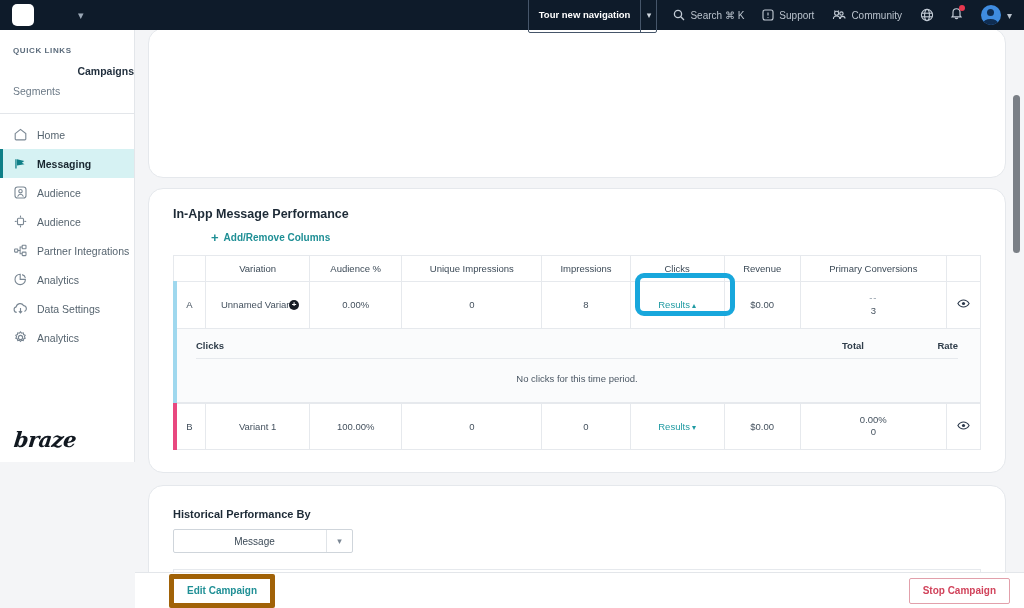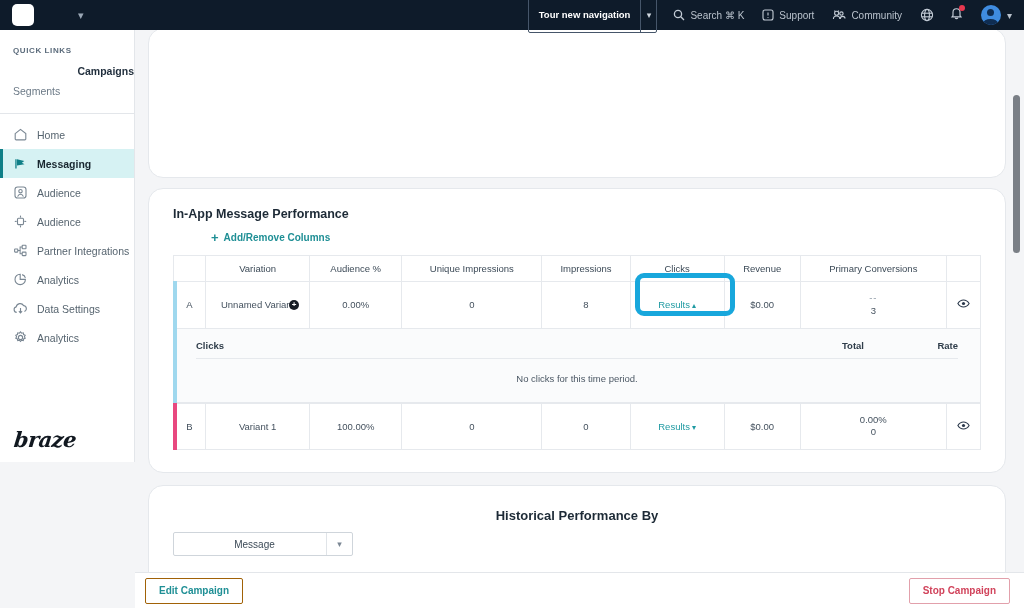--- a/index.html
+++ b/index.html
@@ -205,21 +205,21 @@
   .sub-head .h-clicks { flex: 1 1 auto; text-align: left; }
   .sub-head .h-total { width: 90px; text-align: center; }
   .sub-head .h-rate { width: 60px; text-align: right; }
   .sub-empty {
     text-align: center; font-size: 9.5px; color: #4b5764;
     padding: 14px 0 4px 0;
   }
 
   
   .hist-title {
-    font-size: 13px; font-weight: bold; color: #1d2a36; margin-bottom: 9px; text-align: center;
+    font-size: 11px; font-weight: bold; color: #1d2a36; margin-bottom: 9px;
   }
   .select-box {
     width: 180px; height: 24px; border: 1px solid #cfd5db; border-radius: 2px;
     background: #ffffff; display: flex; align-items: center;
     font-size: 10px; color: #3c4a57; cursor: pointer;
   }
   .select-box .sel-val { padding-left: 9px; flex: 1 1 auto; text-align: center; }
   .select-box .sel-div {
     width: 26px; height: 100%; border-left: 1px solid #e0e4e8;
     display: flex; align-items: center; justify-content: center;
@@ -235,21 +235,21 @@
     position: absolute; left: 135px; bottom: 0; width: 889px; height: 36px;
     background: #ffffff; border-top: 1px solid #e3e6ea;
     display: flex; align-items: center; justify-content: space-between;
     padding: 0 14px 0 10px; z-index: 35;
   }
   .btn {
     font-size: 10px; font-weight: bold; border-radius: 2px;
     background: #ffffff; cursor: pointer; line-height: 1;
   }
   .btn-edit {
-    color: #1f8f95; border: 1px solid #a16207; padding: 7px 13px;
+    color: #1f8f95; border: 5px solid #a16207; padding: 7px 13px; margin-left: 24px;
   }
   .btn-stop {
     color: #d1435b; border: 1px solid #e2a0ab; padding: 7px 13px;
   }
 
   
   .scrollbar-track {
     position: absolute; right: 2px; top: 30px; width: 11px; height: 578px;
     z-index: 25;
   }

